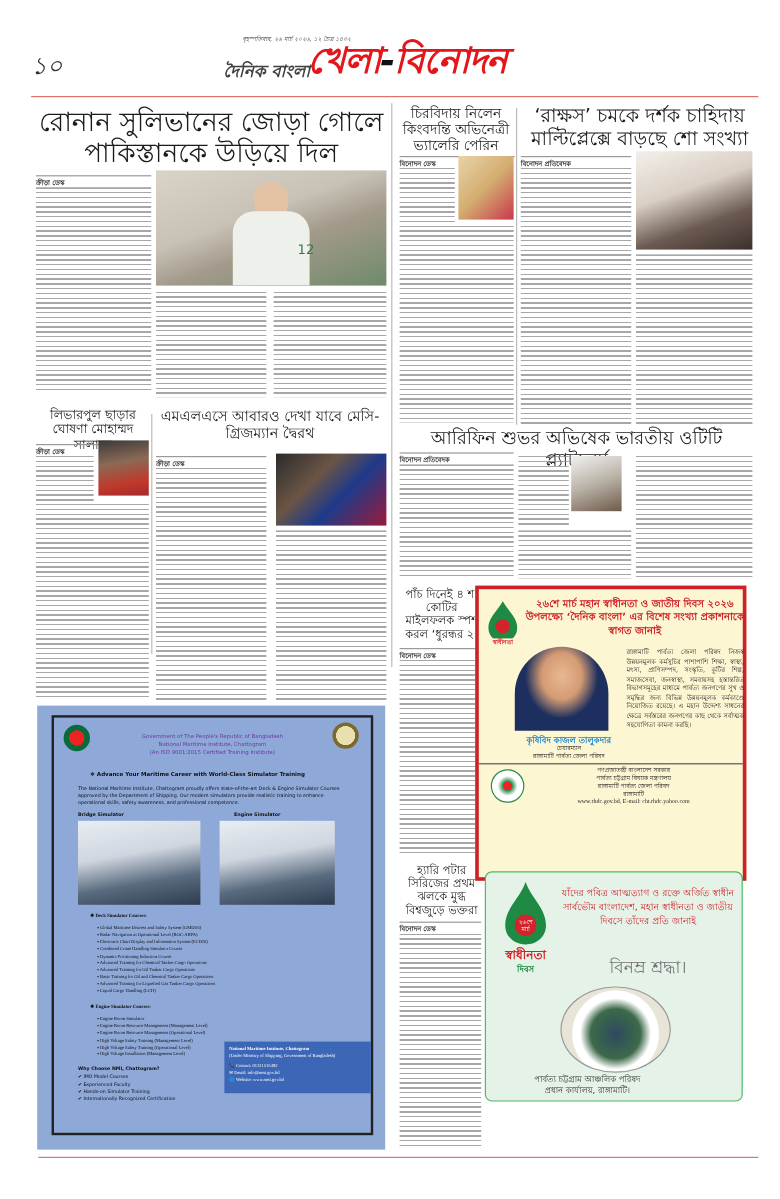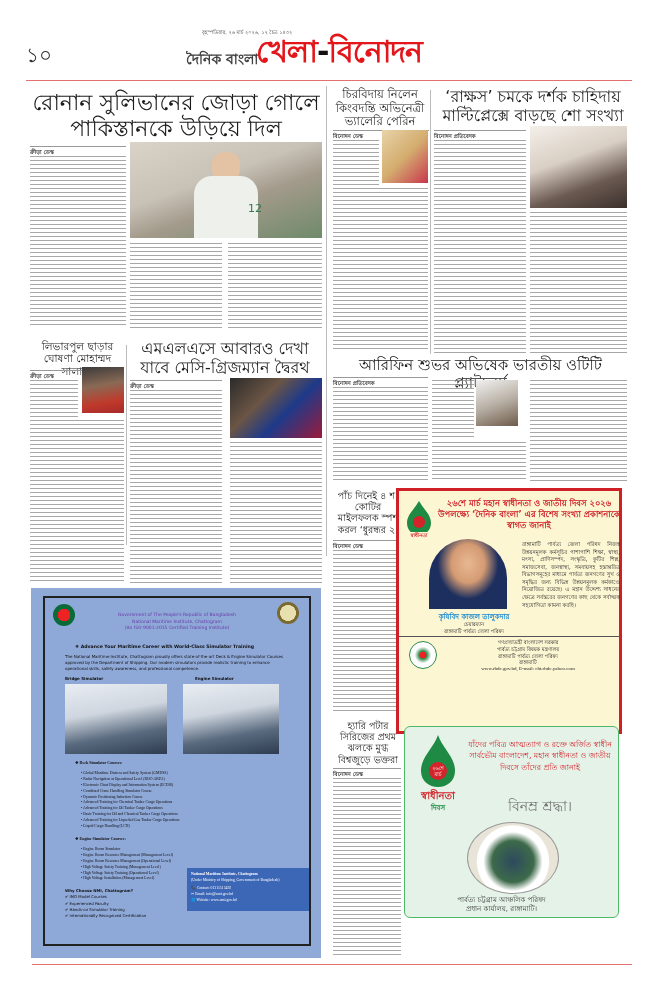--- a/index.html
+++ b/index.html
@@ -1,38 +1,38 @@
 <!DOCTYPE html>
 <html><head>
 <meta charset="utf-8">
 <style>
   * { box-sizing: border-box; margin: 0; padding: 0; }
   html, body { width: 650px; height: 999px; background: #fff; overflow: hidden; }
   body { font-family: "DejaVu Serif", serif; color: #222; position: relative; }
 
-  .abs { position: absolute; }
+  .abs { position: absolute; font-style: italic; }
 
   
   .page-no { left: 26px; top: 40px; font-size: 20px; color: #333; font-family: "DejaVu Sans", sans-serif; }
   .dateline { left: 202px; top: 29px; font-size: 5px; color: #444; font-family: "DejaVu Sans", sans-serif; white-space: nowrap; }
   .brand-small { left: 186px; top: 48px; font-size: 14px; font-weight: bold; color: #404040; font-family: "DejaVu Sans", sans-serif; }
   .brand-big { left: 256px; top: 34px; font-size: 30px; font-weight: bold; color: #e3161b; font-family: "DejaVu Sans", sans-serif; letter-spacing: -1px; line-height: 36px; }
   .brand-big .dark { color: #111; }
   .mast-rule { left: 26px; top: 80px; width: 606px; height: 1px; background: #e36f6f; }
   .foot-rule { left: 32px; top: 964px; width: 600px; height: 1px; background: #e36f6f; }
 
   .vrule { position: absolute; width: 1px; background: #bbb; }
 
   
   .hl { position: absolute; text-align: center; color: #1b1b1b; font-family: "DejaVu Sans", sans-serif; font-weight: normal; line-height: 1.18; }
   .hl-lead { left: 30px; top: 90px; width: 292px; font-size: 22px; }
   .hl-side { left: 332px; top: 88px; width: 96px; font-size: 11.5px; }
   .hl-raksh { left: 438px; top: 88px; width: 190px; font-size: 16px; }
   .hl-salah { left: 30px; top: 340px; width: 95px; font-size: 10.5px; }
-  .hl-messi { left: 130px; top: 340px; width: 190px; font-size: 16px; }
+  .hl-messi { left: 130px; top: 340px; width: 190px; font-size: 12px; }
   .hl-arifin { left: 333px; top: 357px; width: 295px; font-size: 15px; }
   .hl-dhurandhar { left: 333px; top: 490px; width: 70px; font-size: 9.5px; }
   .hl-potter { left: 333px; top: 720px; width: 70px; font-size: 9.5px; }
 
   .byline { position: absolute; font-size: 5.5px; font-weight: bold; color: #333; font-family: "DejaVu Sans", sans-serif; border-top: 1px solid #999; padding-top: 2px; }
 
   
   .copy {
     position: absolute;
     background-image: repeating-linear-gradient(to bottom, #8a8a8a 0px, #8a8a8a 1.2px, transparent 1.2px, transparent 4px);
@@ -81,21 +81,21 @@
   .ad-red .logo { position: absolute; left: 10px; top: 150px; width: 28px; height: 28px; border-radius: 50%; border: 1px solid #2c8a4b; background: radial-gradient(circle, #e22 18%, #2c8a4b 20%, #fff 45%); }
   .ad-red .addr { position: absolute; left: 40px; top: 148px; width: 178px; text-align: center; font-size: 5px; color: #222; font-family: "DejaVu Sans", sans-serif; line-height: 1.35; }
   .ad-red .addr .web { font-family: "Liberation Serif", serif; }
 
   
   .ad-green { position: absolute; left: 404px; top: 726px; width: 215px; height: 192px; border: 1px solid #4fb96a; border-radius: 6px; background: #e4f2e7; }
   .ad-green .emblem { position: absolute; left: 8px; top: 8px; width: 50px; height: 78px; }
   .ad-green .msg { position: absolute; left: 60px; top: 12px; width: 150px; text-align: center; color: #d3242b; font-size: 7.8px; font-family: "DejaVu Sans", sans-serif; line-height: 1.45; font-weight: normal; }
   .ad-green .big { position: absolute; left: 60px; top: 68px; width: 150px; text-align: center; color: #737373; font-size: 14px; font-weight: normal; font-family: "DejaVu Sans", sans-serif; }
   .ad-green .council { position: absolute; left: 62px; top: 95px; width: 92px; height: 72px; border-radius: 50%; background: radial-gradient(circle at 50% 55%, #2d4a5e 0%, #3d6a4a 35%, #fff 50%, #fff 60%, #e9e4d8 62%); border: 1px solid #999; }
-  .ad-green .council-label { position: absolute; left: 12px; top: 169px; width: 169px; text-align: center; color: #333; font-size: 7px; font-family: "DejaVu Sans", sans-serif; line-height: 1.3; }
+  .ad-green .council-label { position: absolute; left: 0; top: 169px; width: 169px; text-align: center; color: #333; font-size: 7px; font-family: "DejaVu Sans", sans-serif; line-height: 1.3; }
 </style>
 </head>
 <body>
 
 <div class="abs page-no">১০</div>
 <div class="abs dateline">বৃহস্পতিবার, ২৬ মার্চ ২০২৬, ১২ চৈত্র ১৪৩২</div>
 <div class="abs brand-small">দৈনিক বাংলা</div>
 <div class="abs brand-big"><span>খেলা</span><span class="dark">-</span><span>বিনোদন</span></div>
 <div class="abs mast-rule"></div>
 

